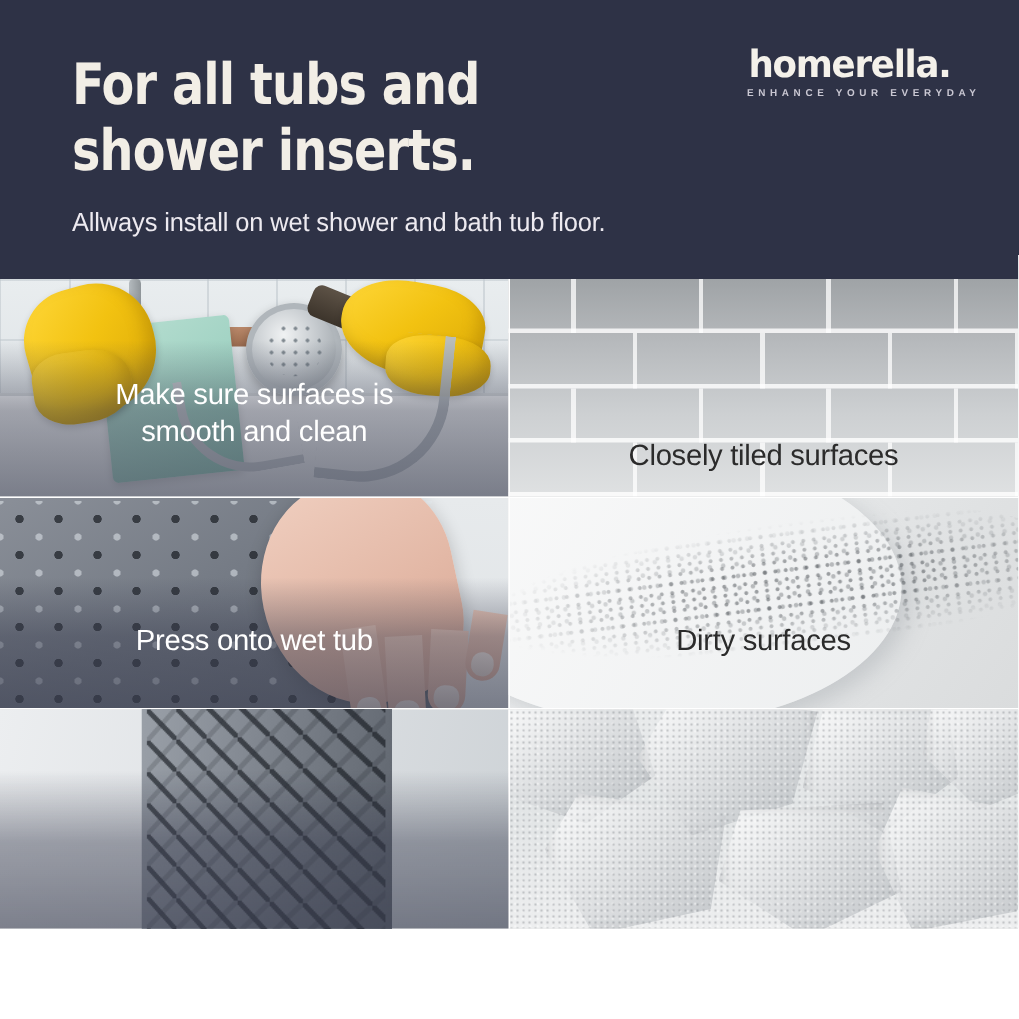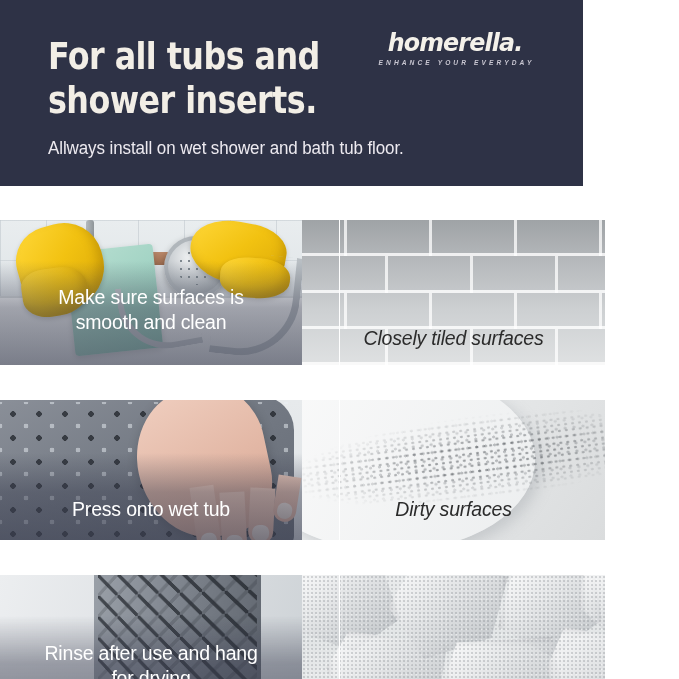--- a/index.html
+++ b/index.html
@@ -5,42 +5,41 @@
   html,body{margin:0;padding:0;}
   body{
     width:679px;height:679px;overflow:hidden;
     background:#ffffff;
     font-family:"Liberation Sans",sans-serif;
   }
   .infographic{position:relative;width:679px;height:679px;overflow:hidden;background:#fff;}
 
   
   .header{
-    position:relative;width:583px;height:186px;
+    position:relative;width:679px;height:186px;
     background:#2e3246;box-sizing:border-box;
     padding:34px 40px 0 48px;
   }
   .headline{
     font-size:38px;line-height:44px;font-weight:bold;
     color:#f2eee6;letter-spacing:-0.6px;
     max-width:330px;margin:0;
     font-family:"DejaVu Sans",sans-serif;
     font-stretch:condensed;
     transform:scaleX(0.93);transform-origin:left center;
   }
   .subhead{
     margin:14px 0 0 0;font-size:17.5px;line-height:24px;
     color:#edeaf0;font-weight:400;letter-spacing:-0.1px;
     font-family:"Liberation Sans",sans-serif;
     transform:scaleX(0.97);transform-origin:left center;
   }
   .logo-block{
-    position:absolute;top:30px;right:48px;text-align:center;
+    position:absolute;top:30px;right:24px;
     width:160px;
-    font-style:italic;
   }
   .logo-word{
     font-size:25px;font-weight:bold;color:#f4f1ea;
     letter-spacing:-0.9px;line-height:26px;
     font-family:"DejaVu Sans",sans-serif;
     transform:scaleX(0.95);transform-origin:center;
     display:block;
   }
   .logo-tag{
     display:block;margin-top:3px;
@@ -57,46 +56,46 @@
   .col-title{
     flex:1 1 50%;display:flex;align-items:center;justify-content:center;
     font-size:29px;font-weight:bold;color:#131313;
     letter-spacing:-0.8px;
     font-family:"DejaVu Sans",sans-serif;
     transform:scaleX(0.93);
   }
 
   
   .grid{position:relative;width:679px;height:431px;}
-  .grid-row{display:flex;width:605px;height:140px;position:relative;margin-top:34px;}
+  .grid-row{display:flex;width:679px;height:140px;position:relative;}
   .grid-row.r1{height:145px;}
   .grid-row.r3{height:146px;}
   .cell{
     position:relative;width:339px;height:100%;overflow:hidden;
     background:#d8d8d8;
   }
-  .cell.right{width:340px;font-style:italic;}
+  .cell.right{width:340px;}
   .divider-v{
     position:absolute;top:0;left:339px;width:1px;height:100%;
     background:#ffffff;z-index:30;
   }
   .divider-h{width:679px;height:1px;background:#ffffff;}
 
   .caption{
     position:absolute;left:0;right:0;z-index:20;
     text-align:center;
     font-size:19.5px;line-height:25px;
     font-family:"Liberation Sans",sans-serif;
     letter-spacing:-0.2px;
   }
   .caption.light{color:#ffffff;}
   .caption.dark{color:#2b2b2b;}
   .cap-b1{bottom:14px;}
   .cap-b2{bottom:30px;}
-  .cap-mid{bottom:18px;}
+  .cap-mid{bottom:32px;}
 
   .scrim{
     position:absolute;left:0;right:0;bottom:0;height:62%;
     background:linear-gradient(to bottom,rgba(58,62,80,0) 0%,rgba(58,62,80,0.45) 45%,rgba(58,62,80,0.62) 100%);
     z-index:10;
   }
   .scrim.tall{height:72%;}
 
   
   .ph-clean{position:absolute;inset:0;background:
@@ -384,24 +383,20 @@
 
     <div class="grid-row r3">
       <div class="divider-v"></div>
 
       <div class="cell">
         <div class="ph-hang">
           <div class="hook"></div>
           <div class="hangmat"></div>
         </div>
         <div class="scrim tall"></div>
-        <div class="caption light cap-b2">
-          <div>Rinse after use and hang</div>
-          <div>for drying</div>
-        </div>
       </div>
 
       <div class="cell right">
         <div class="ph-stone">
           <div class="stone s1"></div>
           <div class="stone s2"></div>
           <div class="stone s3"></div>
           <div class="stone s4"></div>
           <div class="stone s5"></div>
           <div class="stone s6"></div>

